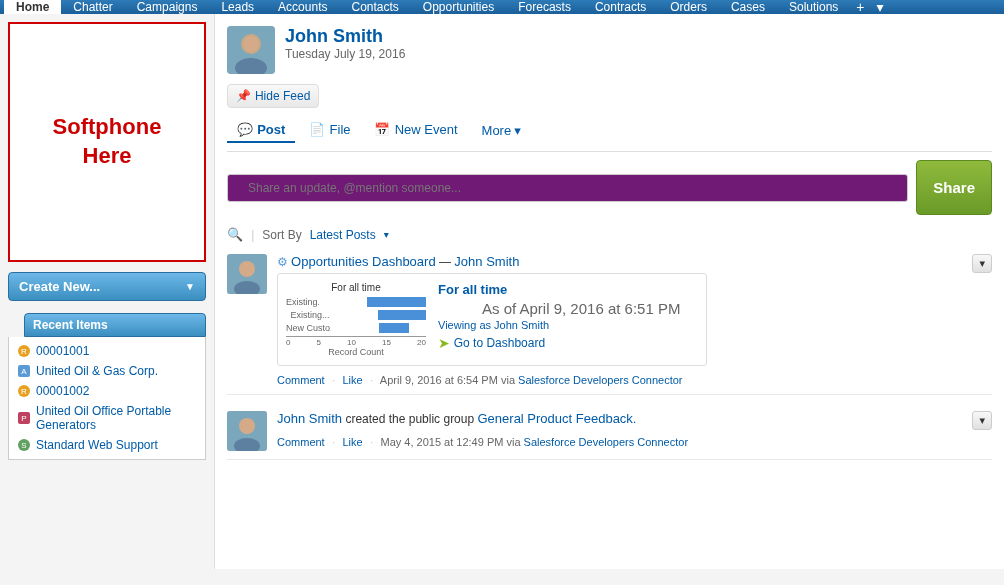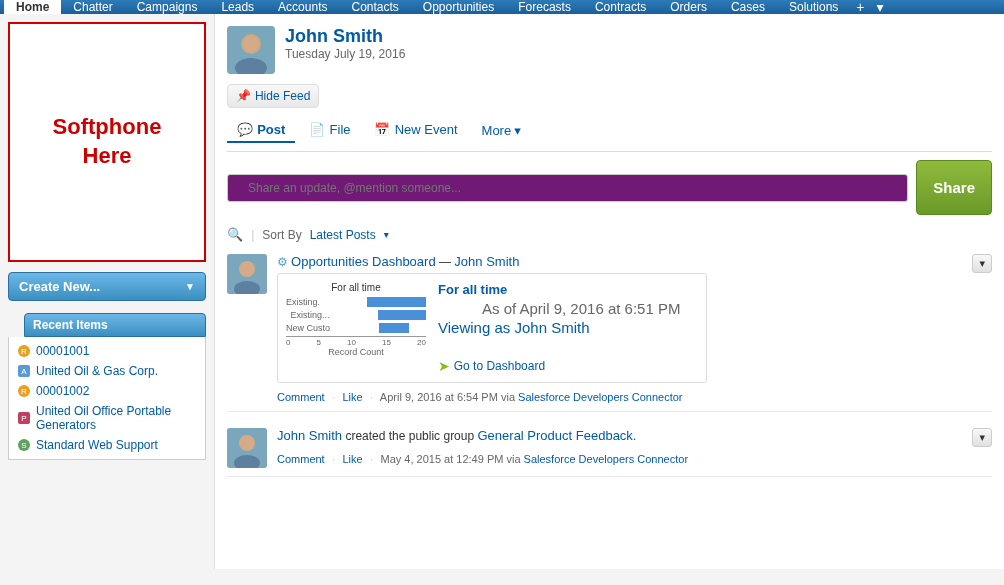--- a/index.html
+++ b/index.html
@@ -289,21 +289,21 @@
     .bar-row { display: flex; align-items: flex-start; margin-bottom: 3px; gap: 44px; }
     .bar-label { font-size: 9px; color: #666; width: 45px; text-align: right; margin-right: 4px; white-space: nowrap; overflow: hidden; }
     .bar { height: 10px; background: #4a90d9; }
     .chart-axis { border-top: 1px solid #999; margin-top: 3px; padding-top: 1px; }
     .axis-labels { display: flex; justify-content: space-between; }
     .axis-label { font-size: 8px; color: #666; }
     .axis-title { font-size: 9px; color: #666; text-align: center; }
     .dashboard-info {}
     .dashboard-info .title { color: #015ba7; font-size: 13px; font-weight: bold; margin-bottom: 3px; }
     .dashboard-info .date { font-size: 15px; color: #666; margin-bottom: 2px; margin-left: 44px; }
-    .dashboard-info .viewing { font-size: 15px; color: #666; margin-bottom: 22px; }
+    .dashboard-info .viewing { font-size: 11px; color: #666; margin-bottom: 4px; }
     .dashboard-info .viewing span { color: #015ba7; }
     .go-dashboard { display: flex; align-items: center; gap: 4px; color: #015ba7; font-size: 12px; cursor: pointer; text-decoration: none; }
     .go-icon { color: #8ab820; font-size: 14px; }
 
     .post-footer { font-size: 11px; color: #666; }
     .post-footer a { color: #015ba7; text-decoration: none; }
     .post-footer .separator { margin: 0 4px; color: #ccc; }
     .post-footer .timestamp { color: #666; }
     .post-footer .connector { color: #015ba7; }
 

